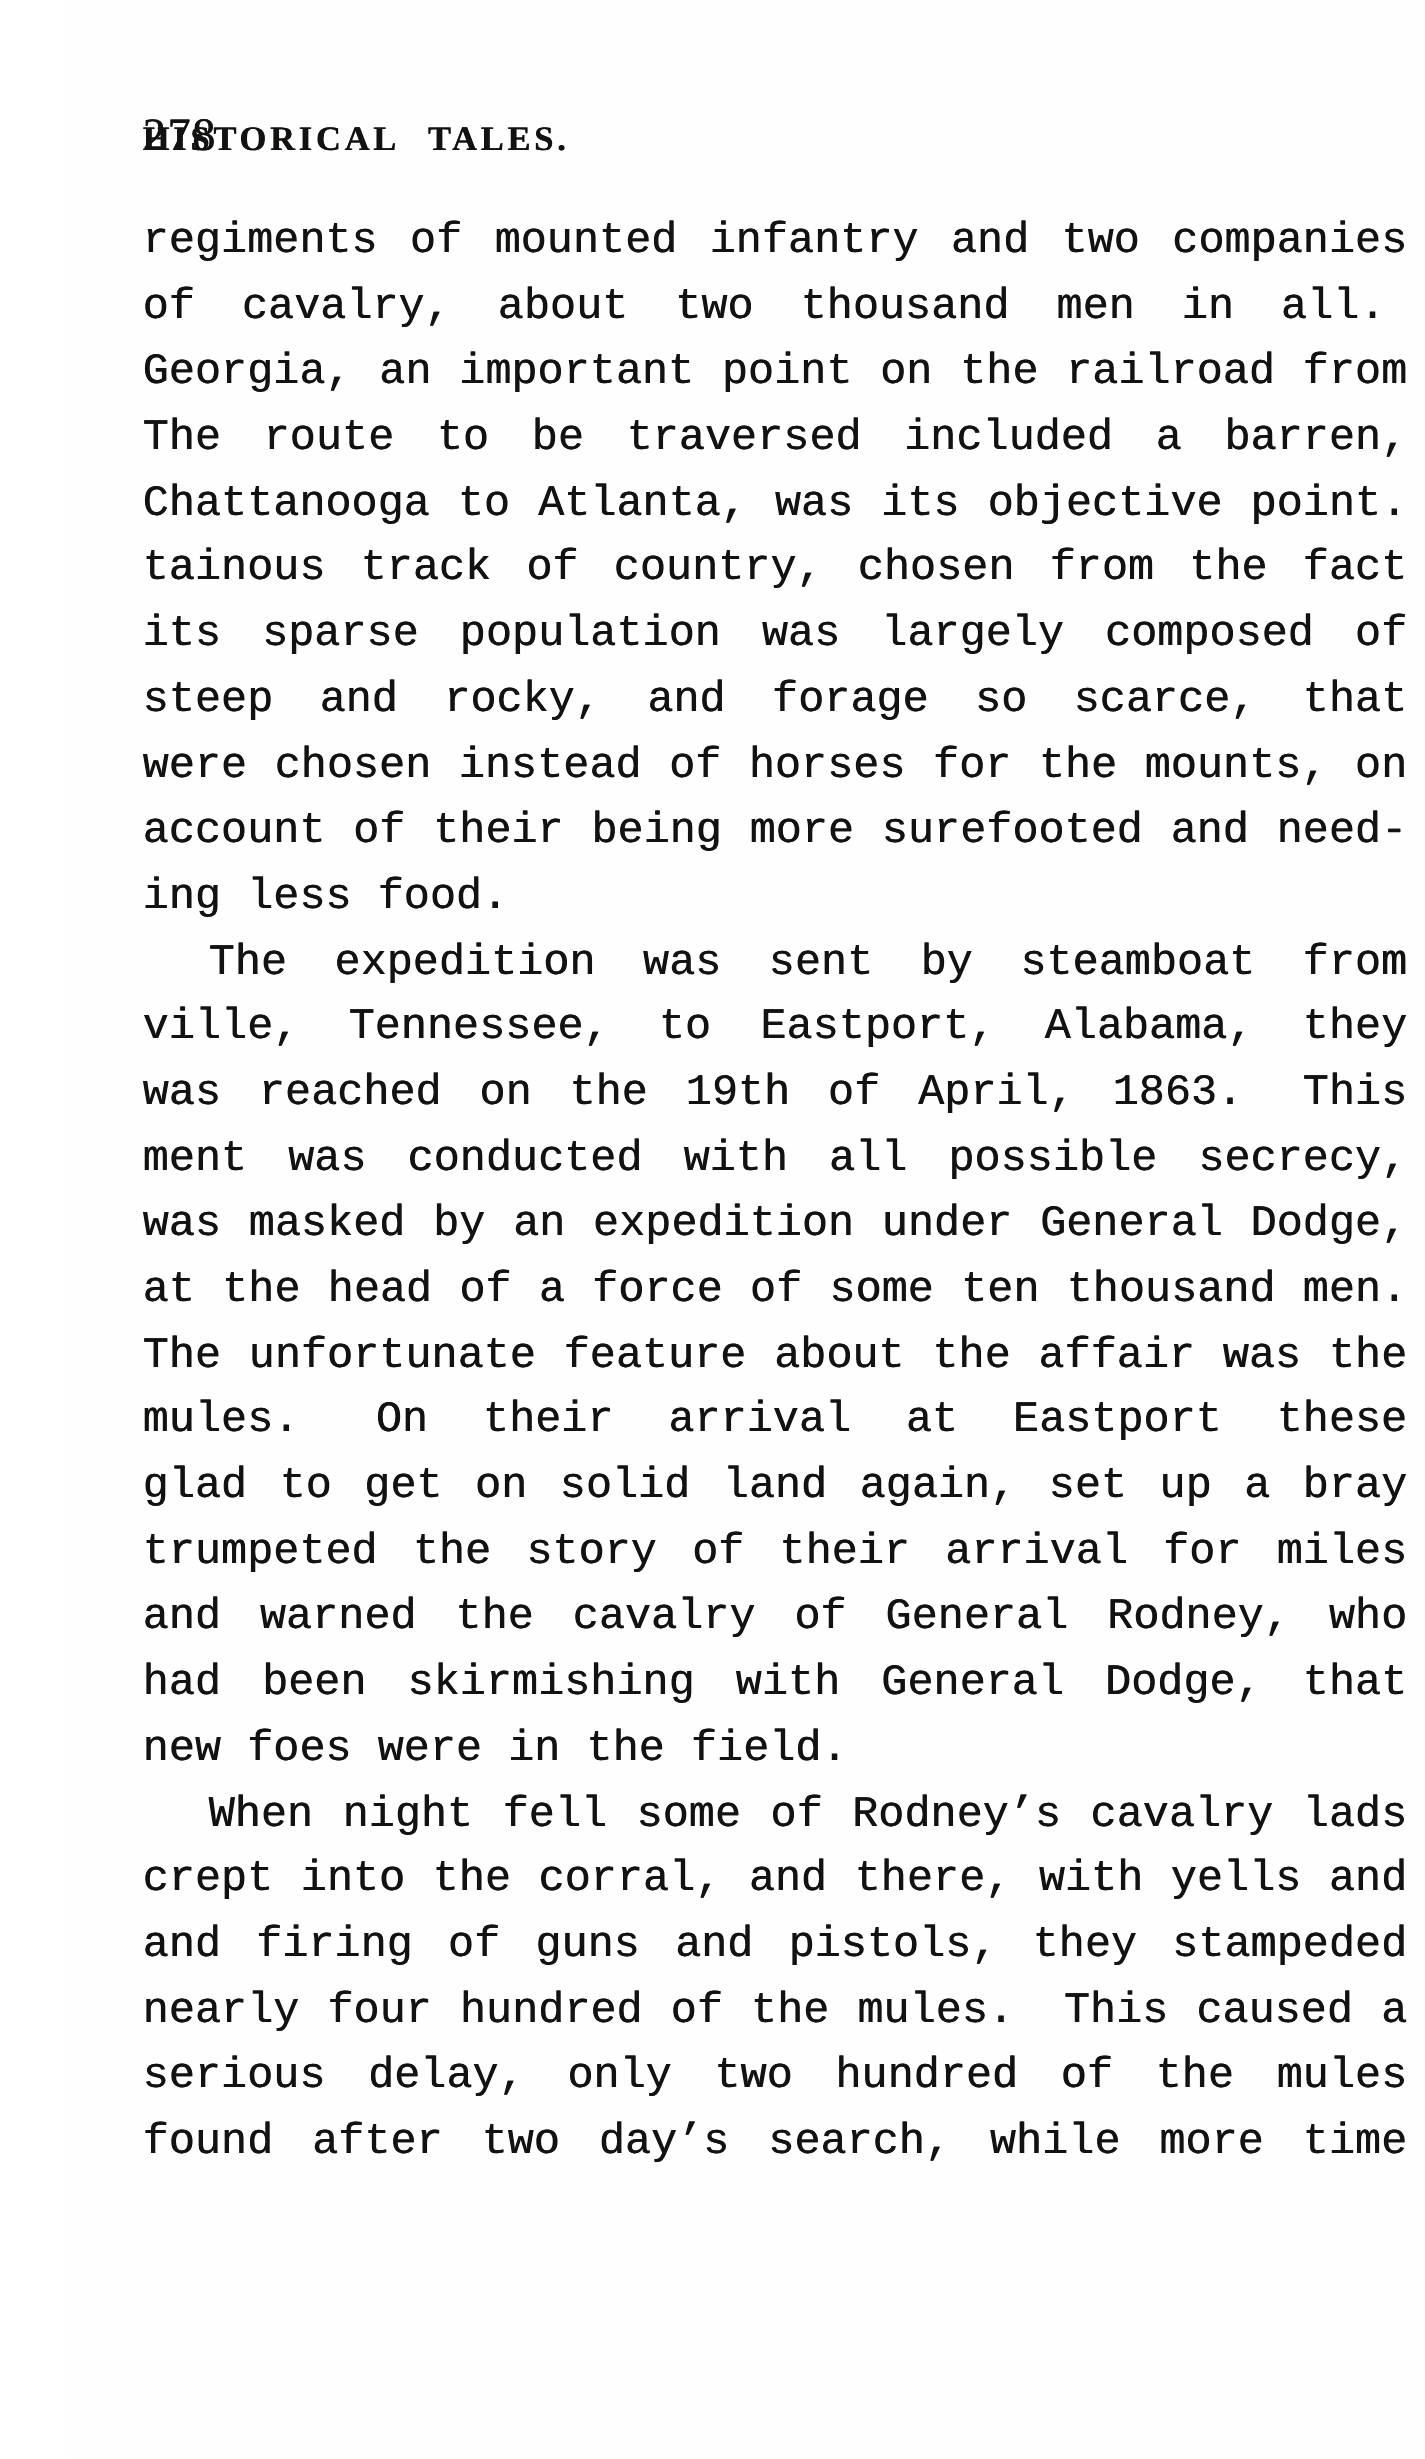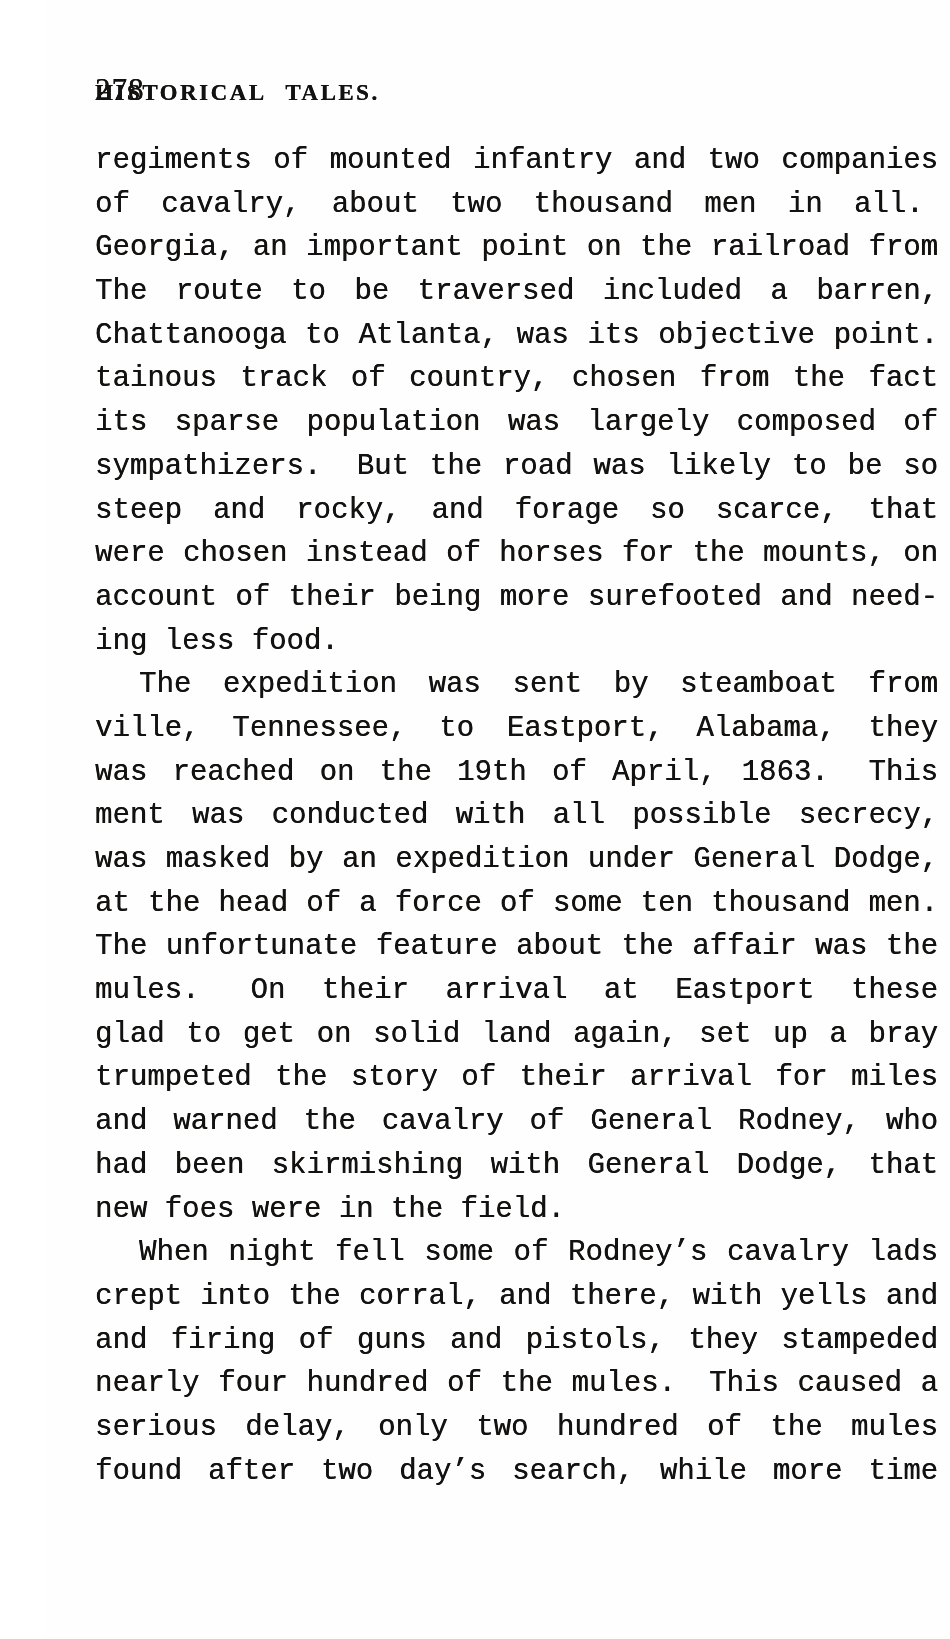--- a/index.html
+++ b/index.html
@@ -73,21 +73,20 @@
   </div>
   <div class="body">
       <div class="paragraph">
         <div class="line">regiments of mounted infantry and two companies</div>
         <div class="line">of cavalry, about two thousand men in all.  Rome,</div>
         <div class="line">Georgia, an important point on the railroad from</div>
         <div class="line">The route to be traversed included a barren, moun-</div>
         <div class="line">Chattanooga to Atlanta, was its objective point.</div>
         <div class="line">tainous track of country, chosen from the fact that</div>
         <div class="line">its sparse population was largely composed of Union</div>
-        <div class="line">sympathizers.  But the road was likely to be so</div>
         <div class="line">steep and rocky, and forage so scarce, that mules</div>
         <div class="line">were chosen instead of horses for the mounts, on</div>
         <div class="line">account of their being more surefooted and need-</div>
         <div class="line last">ing less food.</div>
       </div>
       <div class="paragraph">
         <div class="line indent">The expedition was sent by steamboat from Nash-</div>
         <div class="line">ville, Tennessee, to Eastport, Alabama, they place</div>
         <div class="line">was reached on the 19th of April, 1863.  This move-</div>
         <div class="line">ment was conducted with all possible secrecy, and</div>

